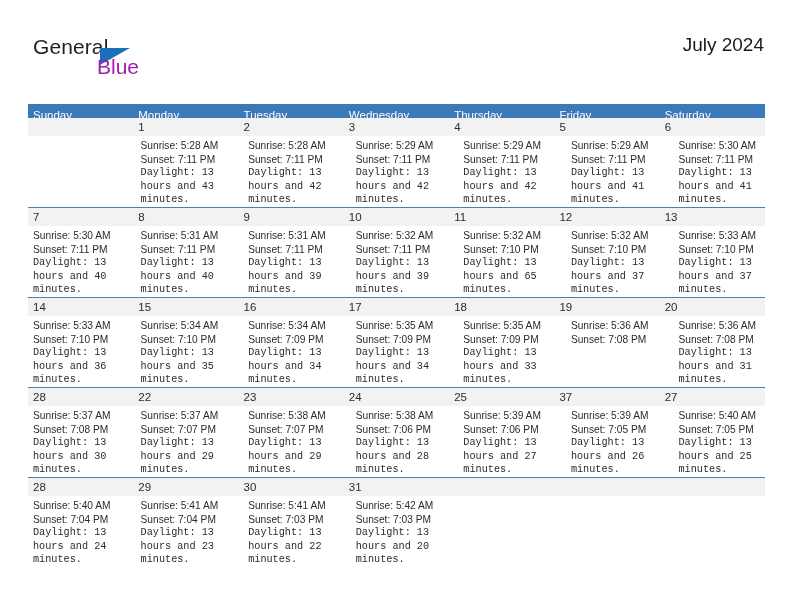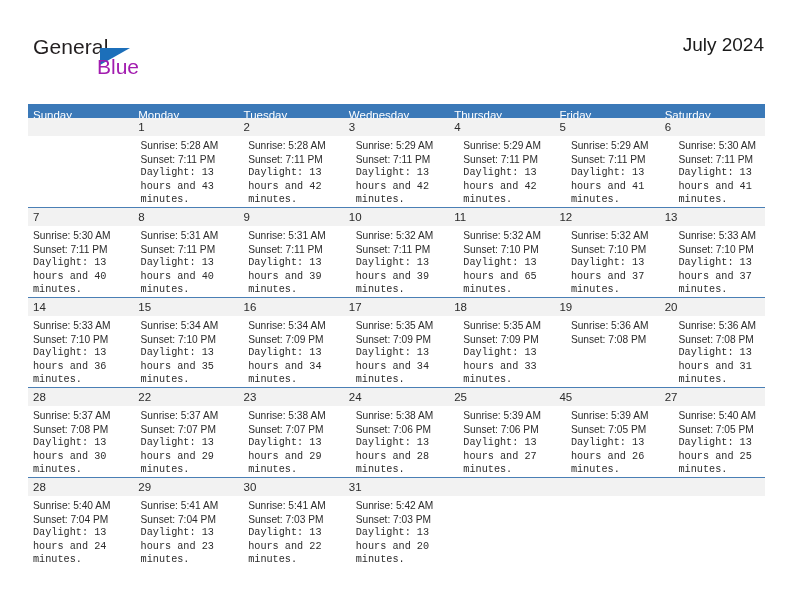--- a/index.html
+++ b/index.html
@@ -326,21 +326,21 @@
             </div>
           </div>
         </div>
         <div class="week">
           <div class="week-numbers">
             <div class="cell-num">28</div>
             <div class="cell-num">22</div>
             <div class="cell-num">23</div>
             <div class="cell-num">24</div>
             <div class="cell-num">25</div>
-            <div class="cell-num">45</div>
+            <div class="cell-num">37</div>
             <div class="cell-num">27</div>
           </div>
           <div class="week-body">
             <div class="cell-info">
               <div>Sunrise: 5:37 AM</div>
               <div>Sunset: 7:08 PM</div>
               <div class="wrap">Daylight: 13 hours and 30 minutes.</div>
             </div>
             <div class="cell-info">
               <div>Sunrise: 5:37 AM</div>

